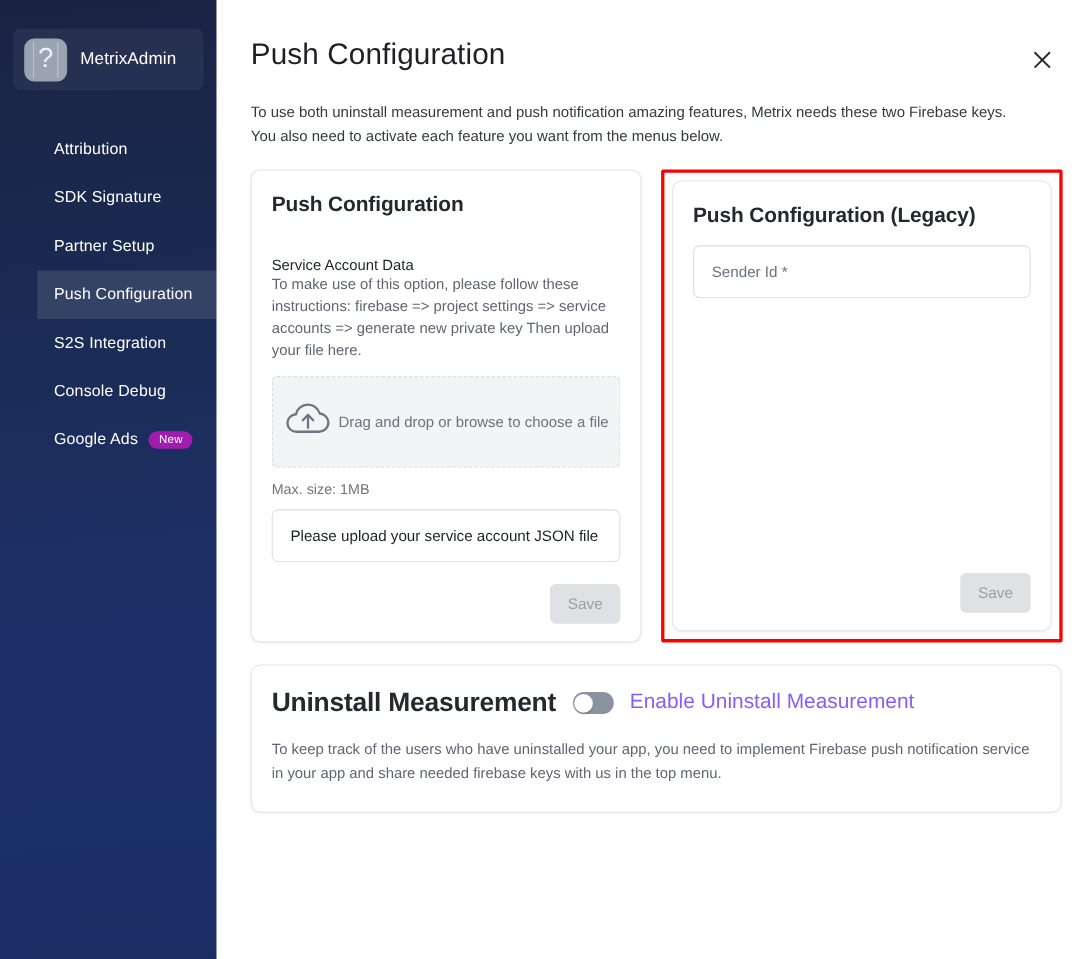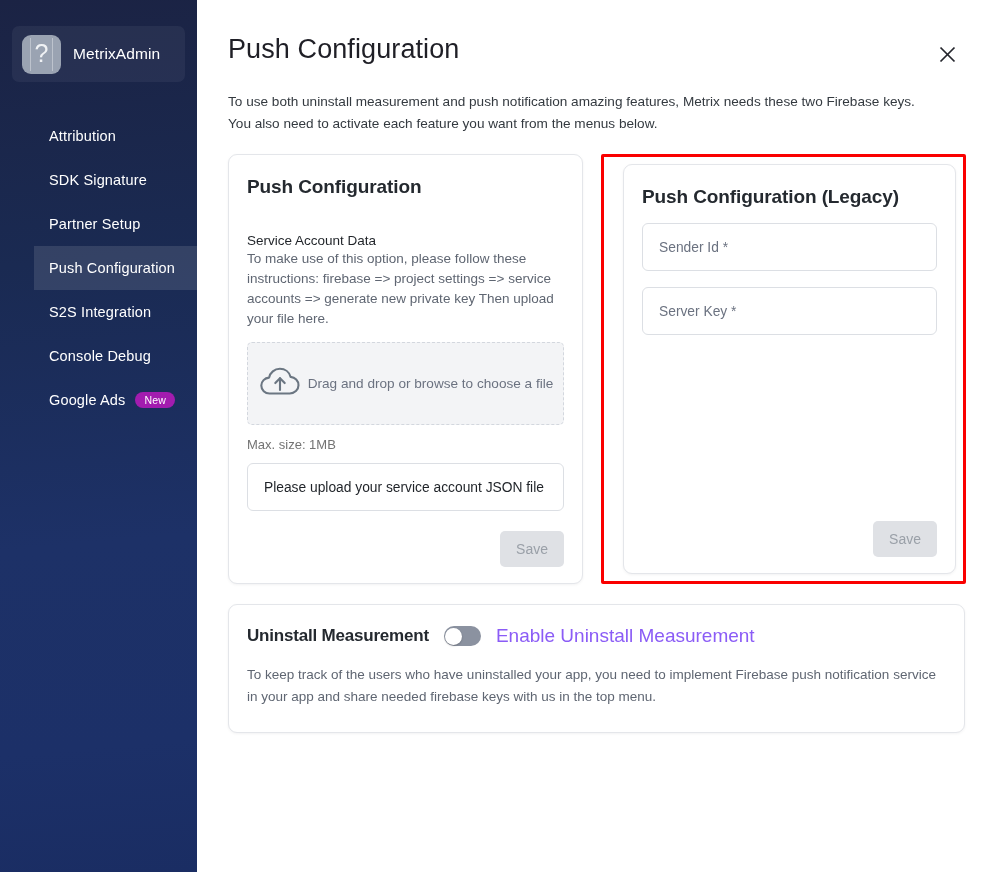--- a/index.html
+++ b/index.html
@@ -146,21 +146,20 @@
     flex: 1 1 auto;
     border: 3px solid #fa0000;
     padding: 7px;
     border-radius: 2px;
   }
   .card-right {
     height: 100%;
     padding: 21px 18px 16px 18px;
     display: flex;
     flex-direction: column;
-    margin-left: 12px;
   }
   .card-title {
     font-size: 19px;
     color: #24292f;
     font-weight: 700;
     letter-spacing: -0.1px;
     margin-bottom: 15px;
   }
   .field {
     height: 48px;
@@ -237,21 +236,21 @@
     margin-top: 20px;
     padding: 20px 18px 24px 18px;
     margin-right: 1px;
   }
   .uninst-head {
     display: flex;
     align-items: center;
     gap: 15px;
   }
   .uninst-title {
-    font-size: 17px;
+    font-size: 24px;
     color: #24292f;
     font-weight: 700;
     letter-spacing: -0.2px;
   }
   .toggle {
     width: 37px; height: 20px;
     border-radius: 10px;
     background: #8b92a0;
     position: relative;
     cursor: pointer;
@@ -362,23 +361,20 @@
       </section>
 
       <div class="legacy-wrap">
         <section class="card card-right">
           <h2 class="card-title">Push Configuration (Legacy)</h2>
 
           <div class="field">
             <span>Sender Id *</span>
           </div>
 
-          <div class="field">
-            <span>Server Key *</span>
-          </div>
 
           <div class="save-row">
             <button class="btn-save">Save</button>
           </div>
         </section>
       </div>
 
     </div>
 
     <section class="card card-bottom">

